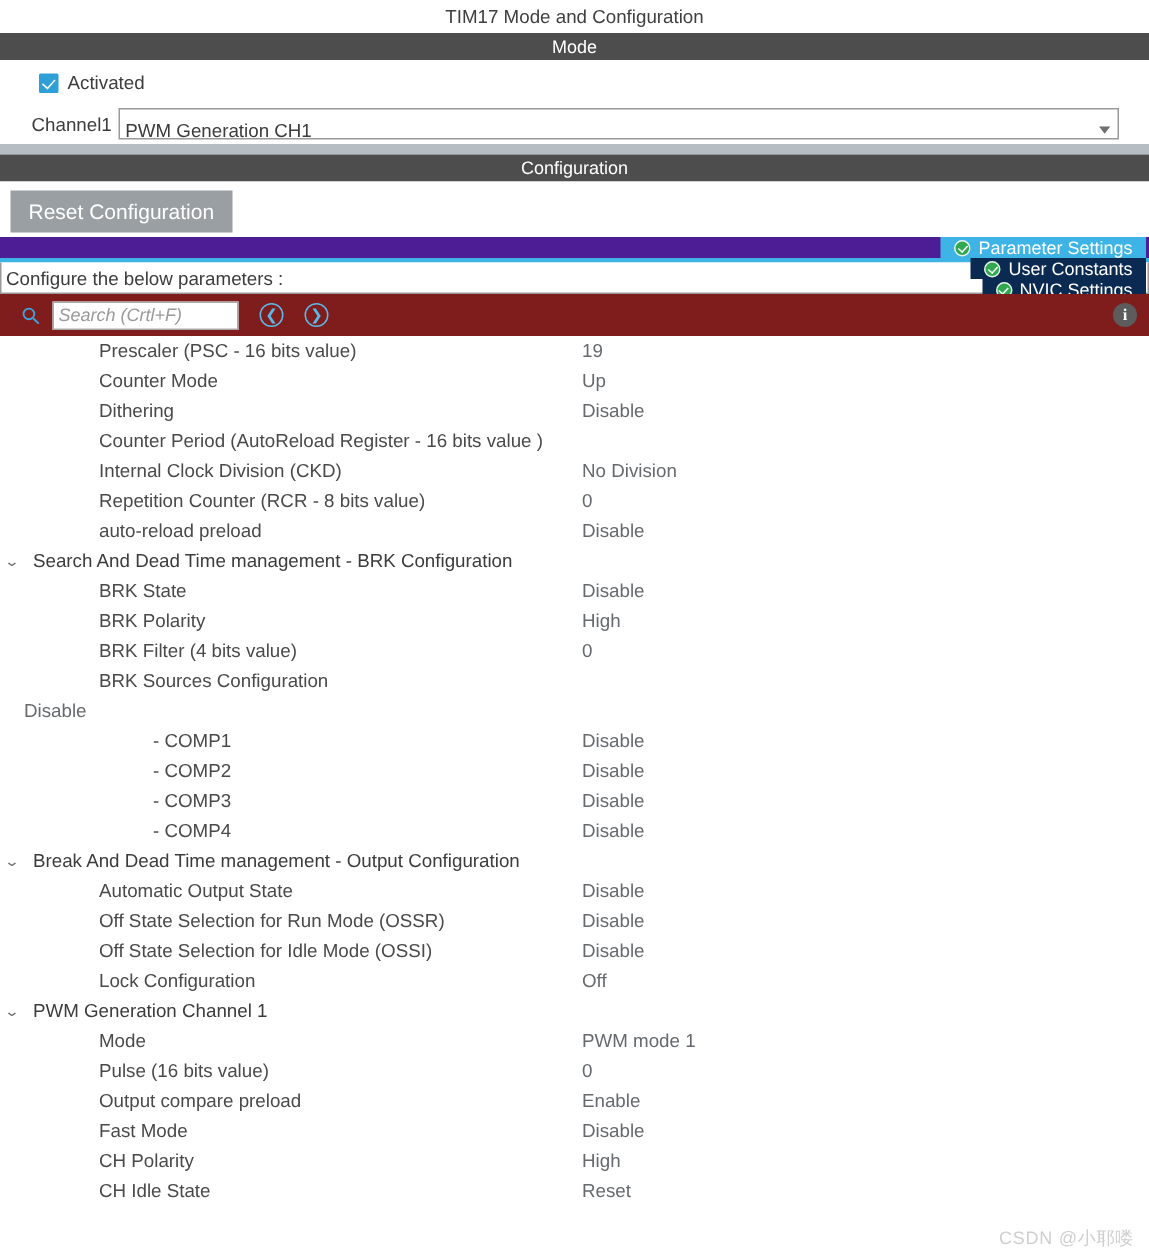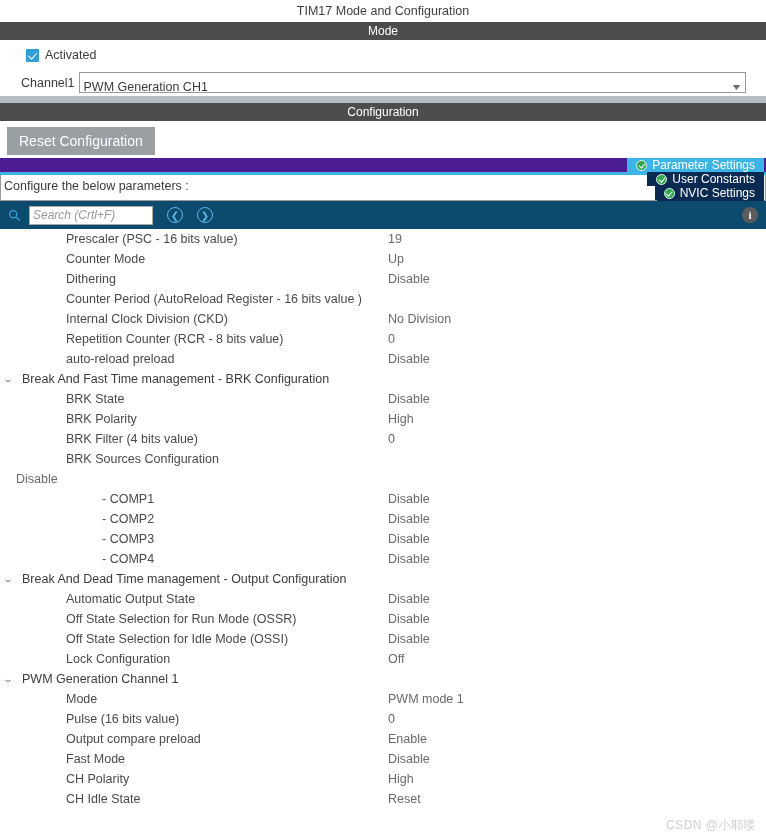--- a/index.html
+++ b/index.html
@@ -190,39 +190,39 @@
     border-width: 0 1.3px 1.3px 0;
     transform: rotate(42deg);
   }
   .tab-underline {
     height: 3px;
     background: #3eb4e6;
   }
 
   
   .configure-prompt {
-    height: 26px;
+    height: 21px;
     line-height: 22px;
     border: 1px solid #9a9a9a;
     border-top: none;
     box-sizing: border-box;
     padding-left: 3px;
     font-size: 12.5px;
     color: #3c3c3c;
     background: #ffffff;
   }
 
   
   .search-row {
     height: 28px;
     display: flex;
     align-items: center;
-    padding: 0 8px 0 8px;
+    padding: 0 8px 0 14px;
     gap: 8px;
-    background: #0c4a6e;
+    background: #7f1d1d;
     position: relative;
   }
   .search-icon {
     width: 13px;
     height: 13px;
     flex: none;
   }
   .search-box {
     width: 124px;
     height: 19px;
@@ -428,21 +428,21 @@
         <span class="param-name">Repetition Counter (RCR - 8 bits value)</span>
         <span class="param-value">0</span>
       </div>
       <div class="param-row indent-1">
         <span class="chev-spacer"></span>
         <span class="param-name">auto-reload preload</span>
         <span class="param-value">Disable</span>
       </div>
       <div class="param-row group-row indent-0">
         <span class="chev">⌄</span>
-        <span class="param-name">Break And Fast Time management - BRK Configuration</span>
+        <span class="param-name">Search And Dead Time management - BRK Configuration</span>
         <span class="param-value"></span>
       </div>
       <div class="param-row indent-1">
         <span class="chev-spacer"></span>
         <span class="param-name">BRK State</span>
         <span class="param-value">Disable</span>
       </div>
       <div class="param-row indent-1">
         <span class="chev-spacer"></span>
         <span class="param-name">BRK Polarity</span>

